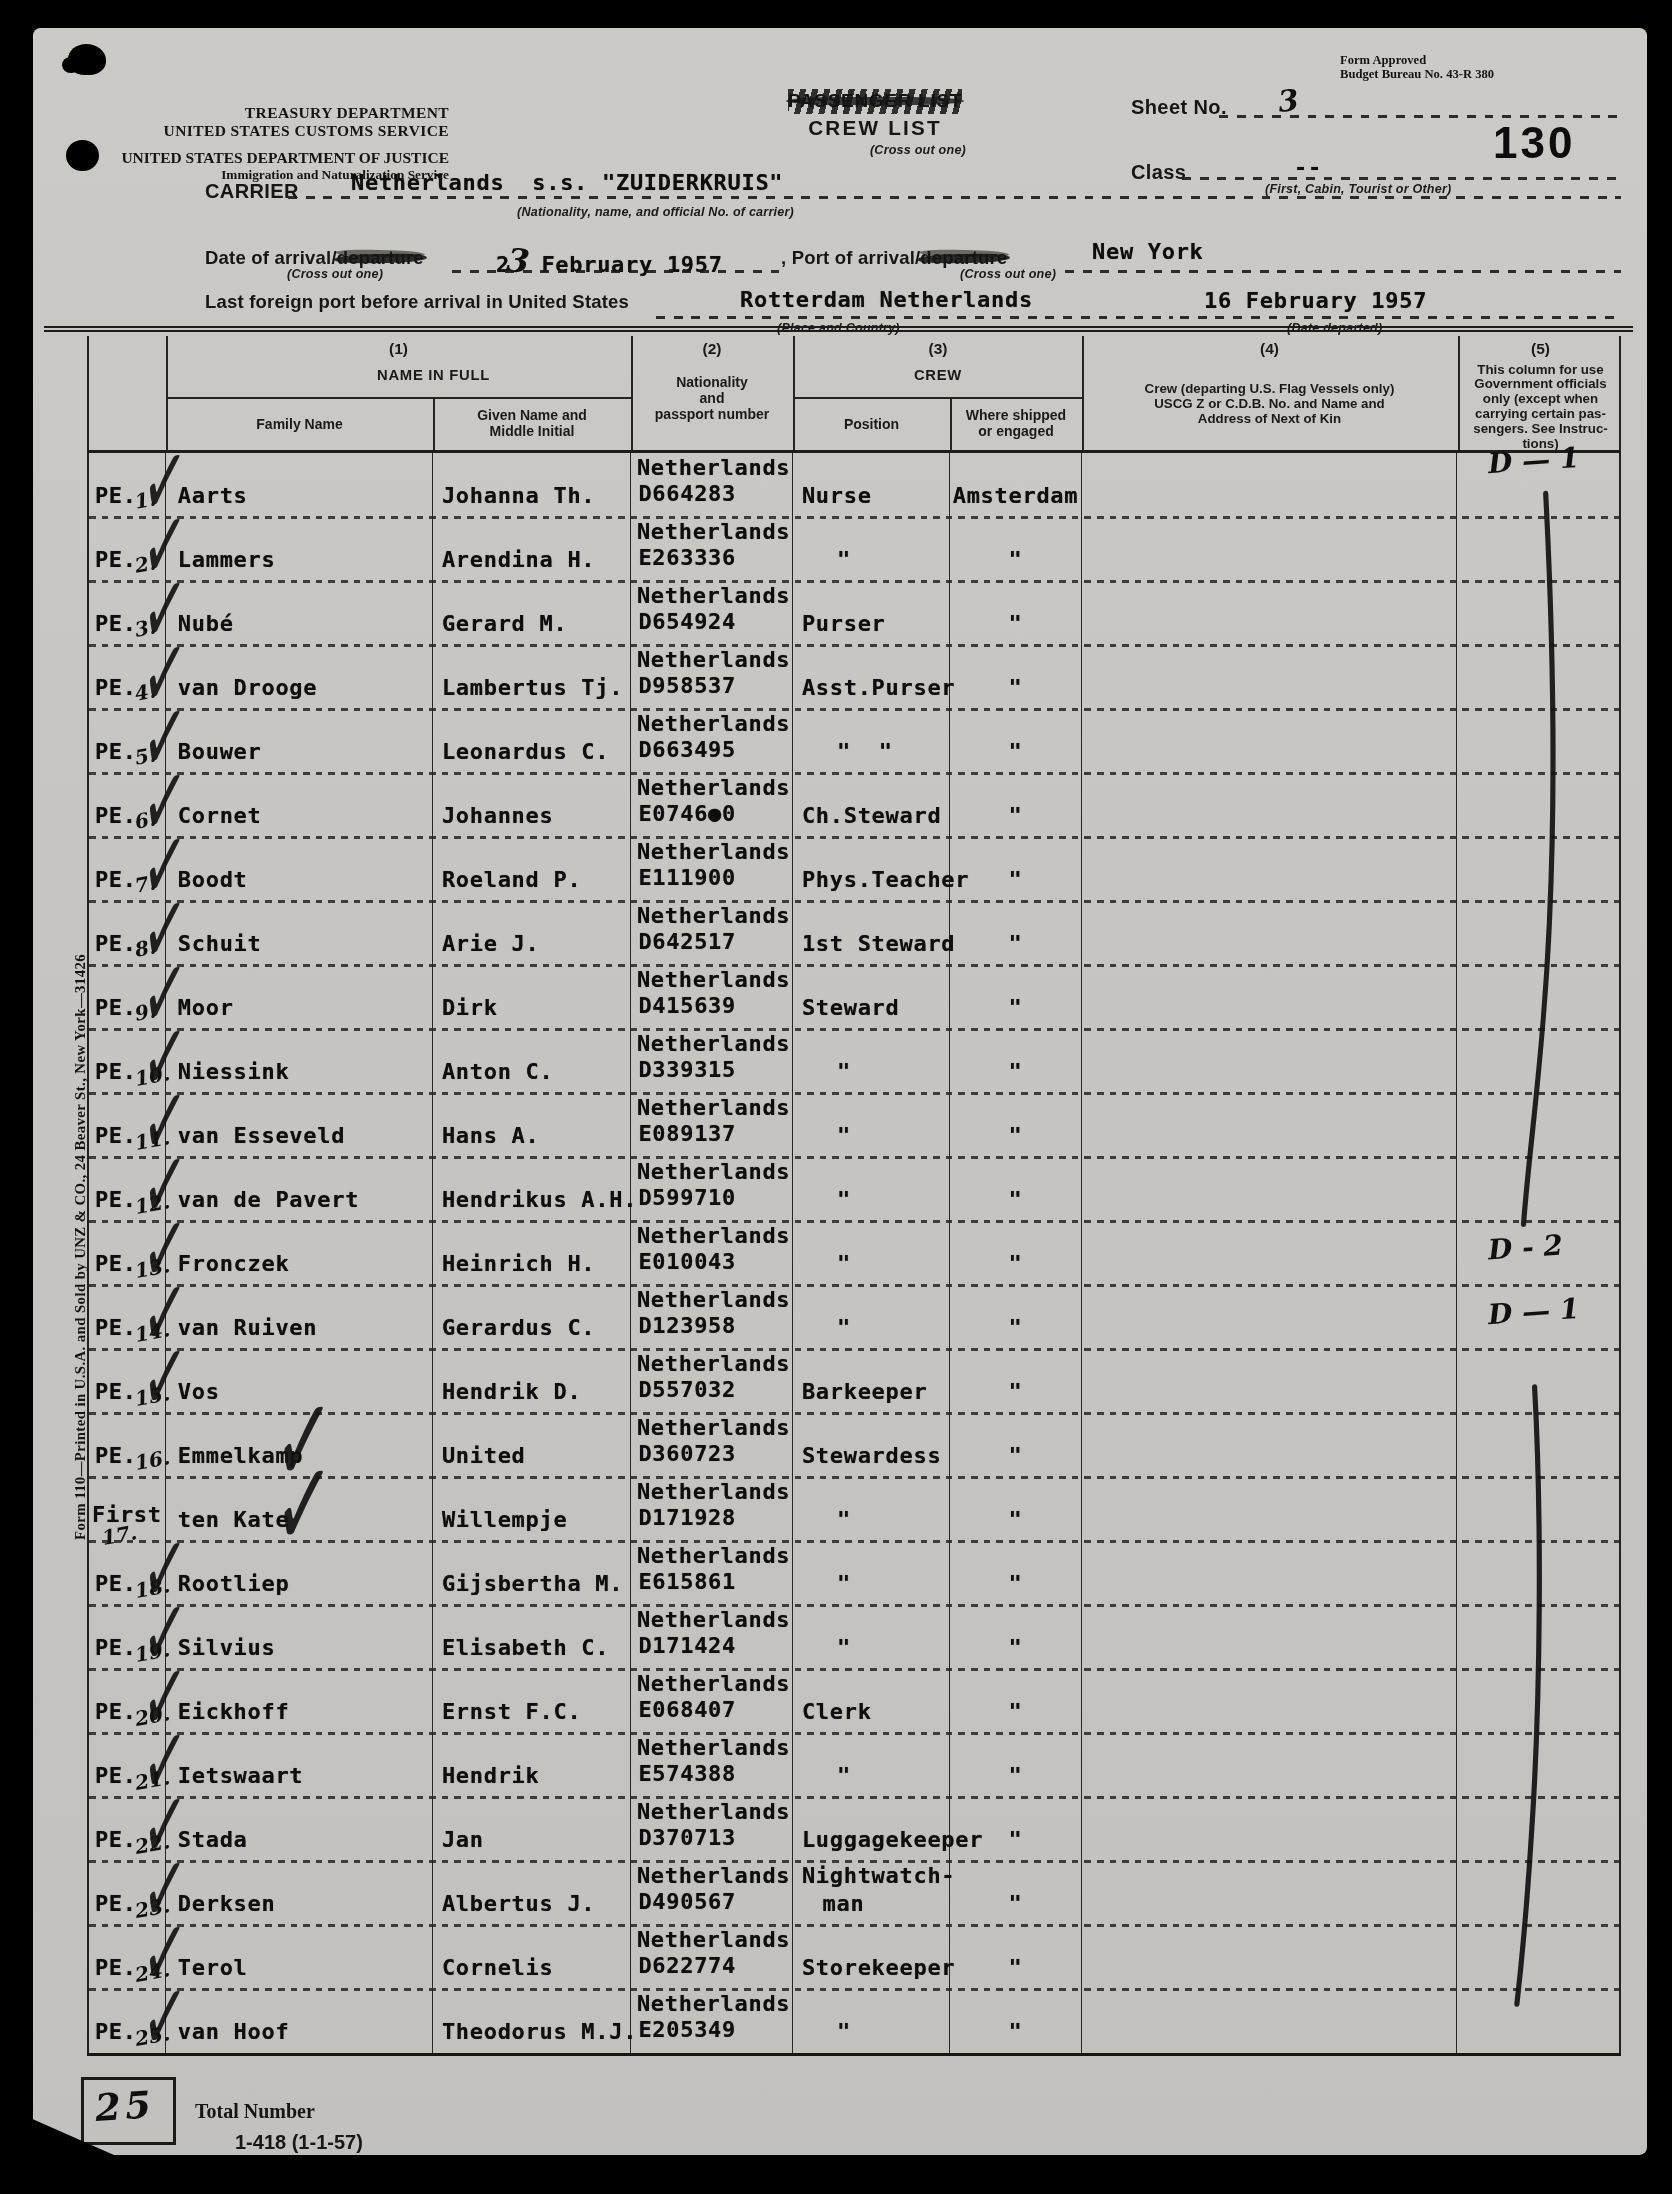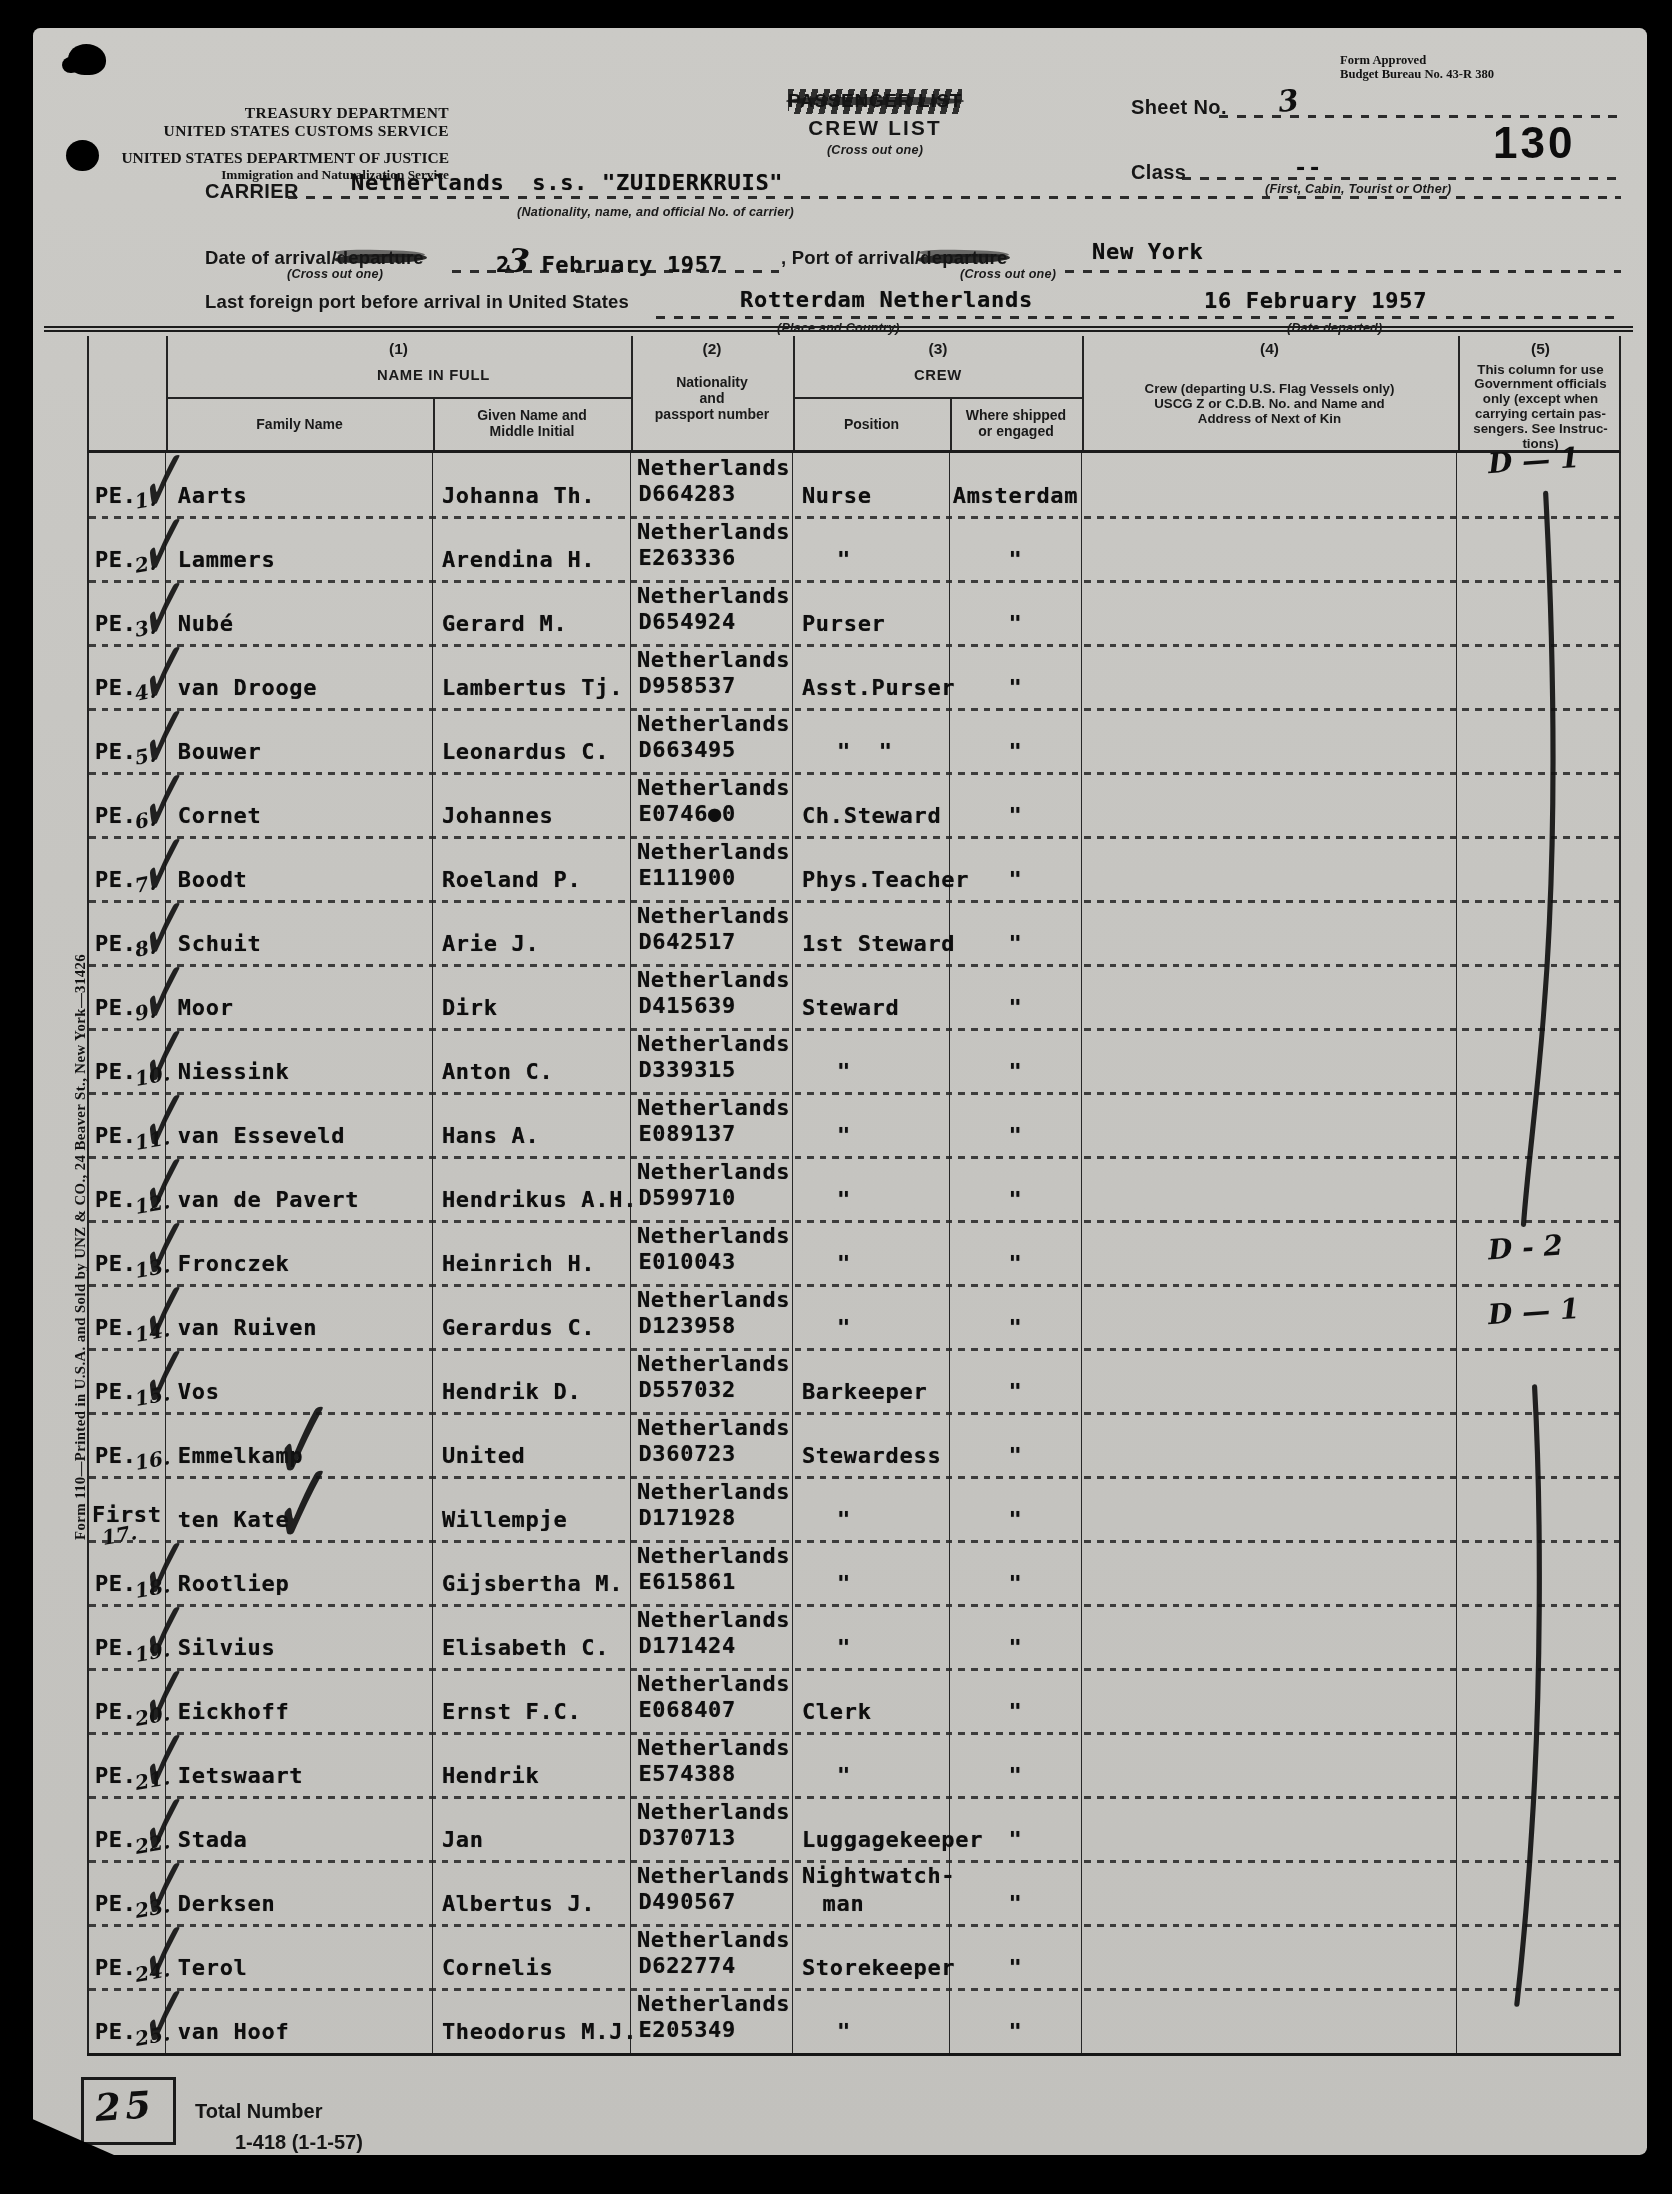--- a/index.html
+++ b/index.html
@@ -6,21 +6,21 @@
   #root{position:relative;width:1672px;height:2194px;background:#000;overflow:hidden;
         font-family:"Liberation Sans",sans-serif;color:#151515;}
   .page{position:absolute;left:33px;top:28px;width:1614px;height:2127px;
         background:linear-gradient(180deg,#cbcac6 0%,#c6c5c1 40%,#c2c1bd 100%);
         border-radius:7.4px;}
   .corner-cut{position:absolute;left:33px;top:2090px;width:81px;height:65px;
         background:#000;clip-path:polygon(0 45%,0 100%,100% 100%);}
   
   .print{font-weight:bold;color:#161616;}
   .serifhead{font-family:"Liberation Serif",serif;font-weight:bold;color:#141414;}
-  .hint{font-style:italic;font-weight:bold;font-size:12.6px;color:#1b1b1b;letter-spacing:0.2px;}
+  .hint{font-style:italic;font-weight:bold;font-size:12.6px;color:#1b1b1b;letter-spacing:0.2px;text-align:right;}
   .typed{font-family:"DejaVu Sans Mono",monospace;font-weight:bold;color:#0e0e0e;
          letter-spacing:0.7px;white-space:pre;text-shadow:0 0 0.7px rgba(10,10,10,.55);}
   .hand{font-family:"DejaVu Serif",serif;font-style:italic;font-weight:bold;color:#101010;}
   .abs{position:absolute;}
   .dashes{position:absolute;height:3px;
           background:repeating-linear-gradient(90deg,#1a1a1a 0 8.9px,transparent 8.9px 17.7px);opacity:.9;}
   .rule{position:absolute;height:2.2px;background:#1b1b1b;}
   
   .struck{position:relative;display:inline-block;}
   .struck::after{content:"";position:absolute;left:-3px;right:-3px;top:32%;height:42%;
@@ -923,18 +923,18 @@
       </div>
   </div>
 
   <svg class="penlayer" viewBox="0 0 2264 2971">
     <path d="M2093,668 C2104,880 2106,1080 2098,1250 C2090,1430 2070,1560 2063,1658" stroke="#111" stroke-width="7" fill="none" stroke-linecap="round" opacity="0.92"></path>
     <path d="M2078,1878 C2088,2060 2086,2300 2074,2480 C2066,2610 2058,2678 2054,2714" stroke="#111" stroke-width="7" fill="none" stroke-linecap="round" opacity="0.92"></path>
   </svg>
 
   <div class="abs totalbox"></div>
   <div class="abs hand hand-total">25</div>
-  <div class="abs print" style="left:195px;top:2100px;font-size:20px;">Total Number</div>
+  <div class="abs print" style="left:195px;top:2100px;font-size:20px;font-family:Liberation Serif, serif;">Total Number</div>
   <div class="abs print" style="left:235px;top:2131px;font-size:20px;">1-418 (1-1-57)</div>
   <div class="abs serifhead side-imprint">Form 110—Printed in U.S.A. and Sold by UNZ &amp; CO., 24 Beaver St., New York—31426</div>
   <div class="corner-cut"></div>
 </div>
 
 
 </body></html>

